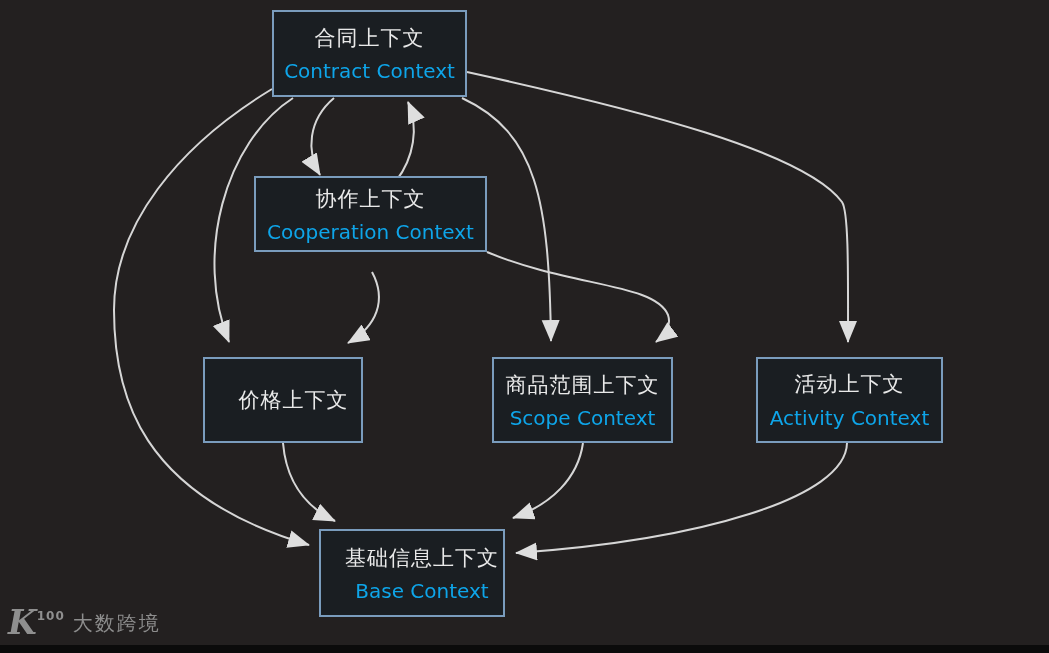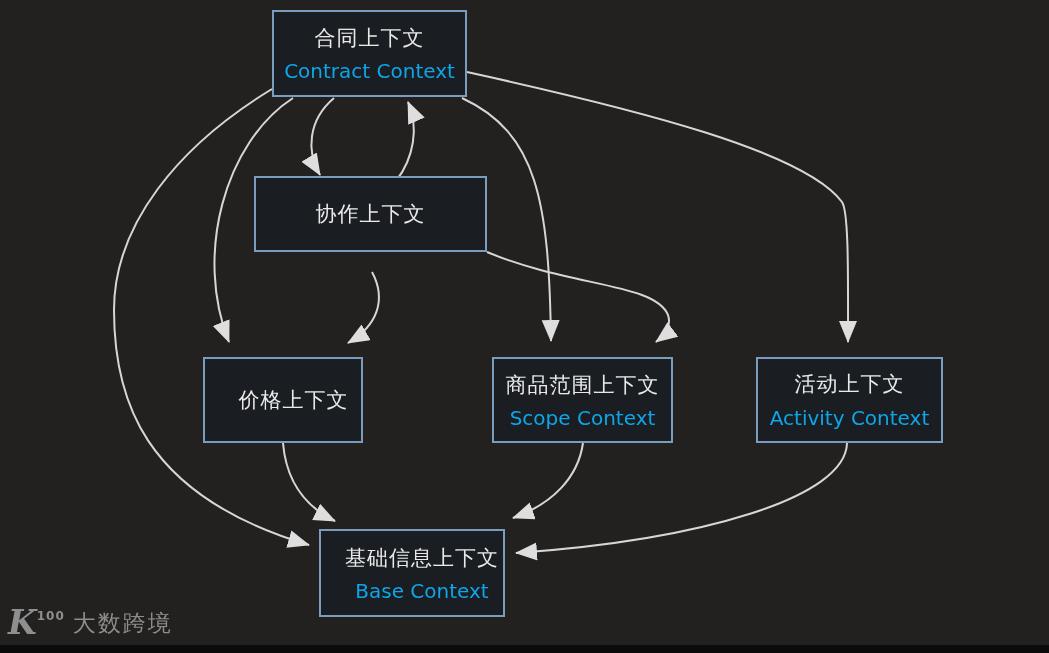--- a/index.html
+++ b/index.html
@@ -33,21 +33,21 @@
   #node-activity   {left:756px;top:357px;width:187px;height:86px;gap:8px;}
   #node-base       {left:319px;top:529px;width:186px;height:88px;padding-left:20px;}
   .watermark{
     position:absolute;left:8px;top:608px;
     display:flex;align-items:flex-end;
     color:#8d8d8d;z-index:3;
   }
   .wm-logo{display:flex;align-items:flex-start;margin-right:8px;color:#8f8f8f;}
   .wm-k{font-family:"DejaVu Serif","Liberation Serif",serif;font-style:italic;font-size:33px;line-height:30px;font-weight:bold;}
   .wm-sup{font-size:12px;font-weight:bold;letter-spacing:1px;margin-top:1px;}
-  .wm-text{font-size:23px;font-weight:500;letter-spacing:2px;line-height:30px;}
+  .wm-text{font-size:20px;font-weight:500;letter-spacing:2px;line-height:30px;}
   .bottom-bar{
     position:absolute;left:0;bottom:0;width:100%;height:8px;
     background:#0b0b0b;z-index:4;
   }
 </style>
 </head>
 <body>
 
 <div class="canvas">
 
@@ -72,20 +72,21 @@
     </g>
   </svg>
 
   <div class="node" id="node-contract">
     <span class="zh">合同上下文</span>
     <span class="en">Contract Context</span>
   </div>
 
   <div class="node" id="node-cooperation">
     <span class="zh">协作上下文</span>
+    <span class="en">Cooperation Context</span>
   </div>
 
   <div class="node" id="node-price">
     <span class="zh">价格上下文</span>
   </div>
 
   <div class="node" id="node-scope">
     <span class="zh">商品范围上下文</span>
     <span class="en">Scope Context</span>
   </div>

